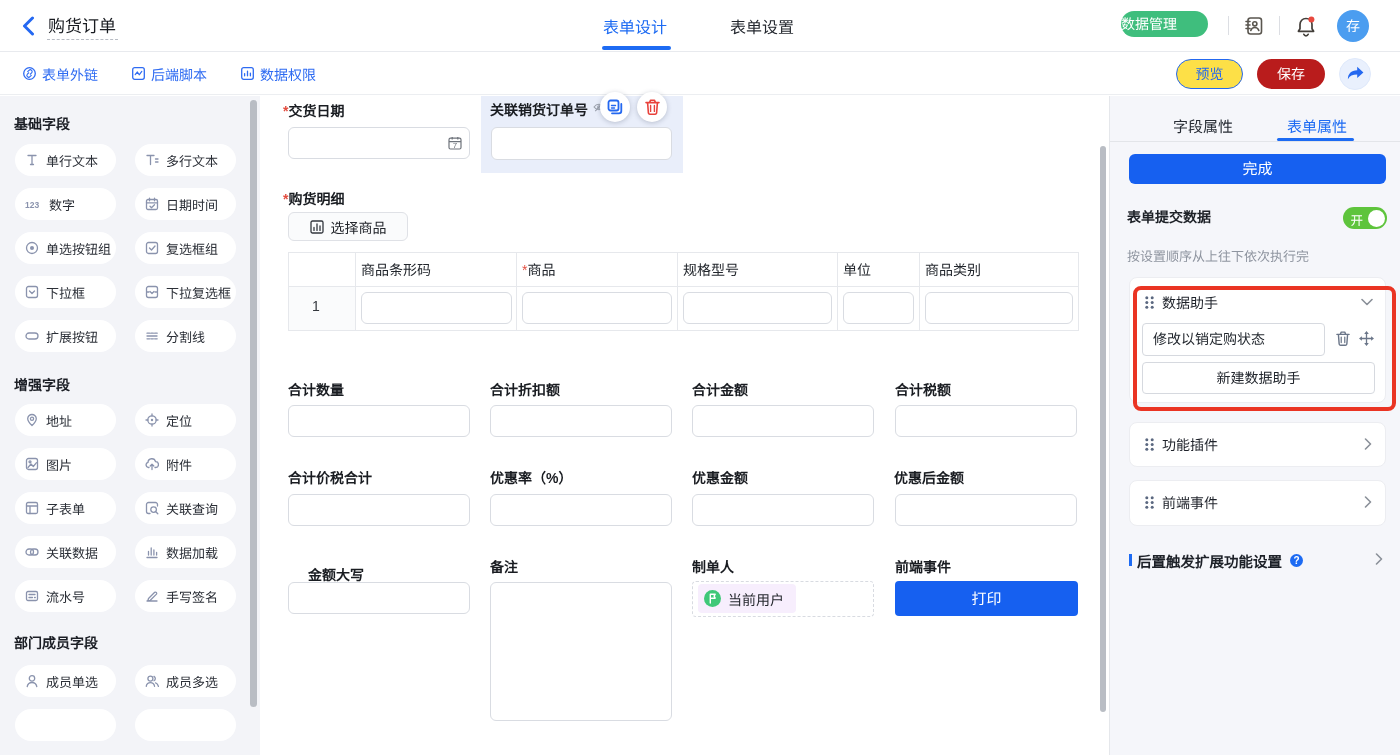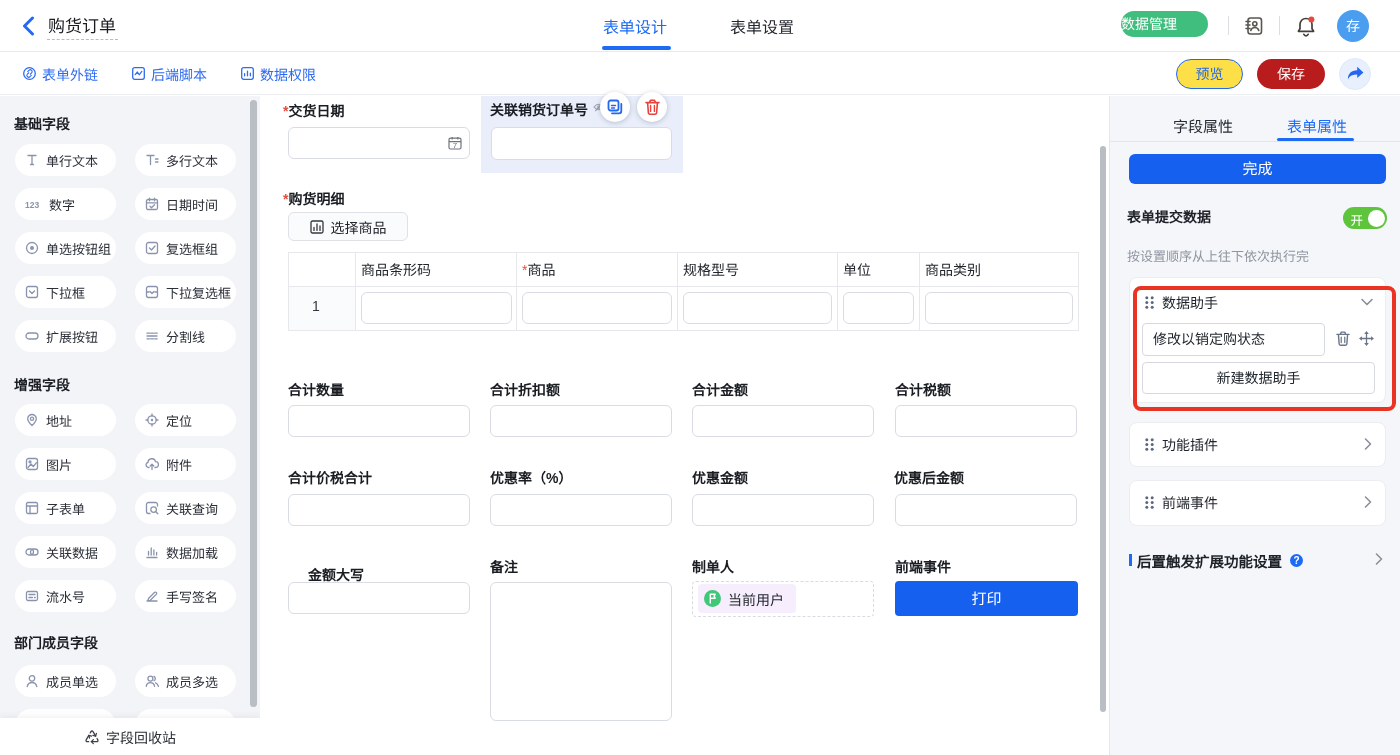--- a/index.html
+++ b/index.html
@@ -207,28 +207,20 @@
   <div class="abs pill pc1" style="top:665px;"><svg width="14" height="14" viewBox="0 0 14 14" stroke="#8a93ad" stroke-width="1.3" fill="none" stroke-linecap="round" stroke-linejoin="round">
         <circle cx="7" cy="4.4" r="2.7"></circle>
         <path d="M2.2 12.5c.6-2.6 2.5-4 4.8-4s4.2 1.4 4.8 4"></path>
       </svg>成员单选</div>
   <div class="abs pill pc2" style="top:665px;text-align:center;"><svg width="14" height="14" viewBox="0 0 14 14" stroke="#8a93ad" stroke-width="1.3" fill="none" stroke-linecap="round" stroke-linejoin="round">
         <circle cx="5.4" cy="4.6" r="2.5"></circle>
         <path d="M1.2 12.3c.5-2.4 2.2-3.7 4.2-3.7s3.7 1.3 4.2 3.7M9 2.4a2.5 2.5 0 0 1 0 4.4M10.6 8.8c1.4.5 2.4 1.7 2.8 3.5"></path>
       </svg>成员多选</div>
   <div class="abs pill pc1" style="top:709px;"></div>
   <div class="abs pill pc2" style="top:709px;"></div>
-  <div class="abs" id="recycle"><svg width="16" height="16" viewBox="0 0 24 24" fill="none" stroke="#3b4048" stroke-width="1.9" stroke-linecap="round" stroke-linejoin="round">
-        <path d="M7 19H4.815a1.83 1.83 0 0 1-1.57-.881 1.785 1.785 0 0 1-.004-1.784L7.196 9.5"></path>
-        <path d="M11 19h8.203a1.83 1.83 0 0 0 1.556-.89 1.784 1.784 0 0 0 0-1.775l-1.226-2.12"></path>
-        <path d="m14 16-3 3 3 3"></path>
-        <path d="M8.293 13.596 7.196 9.5l4.09 1.222"></path>
-        <path d="m9.344 5.811 1.093-1.892A1.83 1.83 0 0 1 11.985 3a1.784 1.784 0 0 1 1.546.888l3.943 6.843"></path>
-        <path d="m13.378 9.633 4.096 1.098 1.097-4.096"></path>
-      </svg>字段回收站</div>
   <div class="abs" id="sb-scroll"></div>
 
   <div class="abs" id="canvas"></div>
   <div class="abs" id="sel-block"></div>
   <div class="abs flabel req" style="left:283px;top:100px;">交货日期</div>
   <div class="abs inp" style="left:288px;top:127px;width:182px;height:32px;"></div>
   <svg class="abs" style="left:448px;top:136px;" width="14" height="14" viewBox="0 0 14 14" fill="none" stroke="#6e737b" stroke-width="1.2">
       <rect x="1" y="2.2" width="12" height="10.8" rx="1.5"></rect>
       <path d="M1 5.6h12 M4.2 1v2.4 M9.8 1v2.4"></path>
       <text x="7" y="11.8" font-size="8" fill="#6e737b" stroke="none" text-anchor="middle" font-family="Liberation Sans,sans-serif">7</text>

